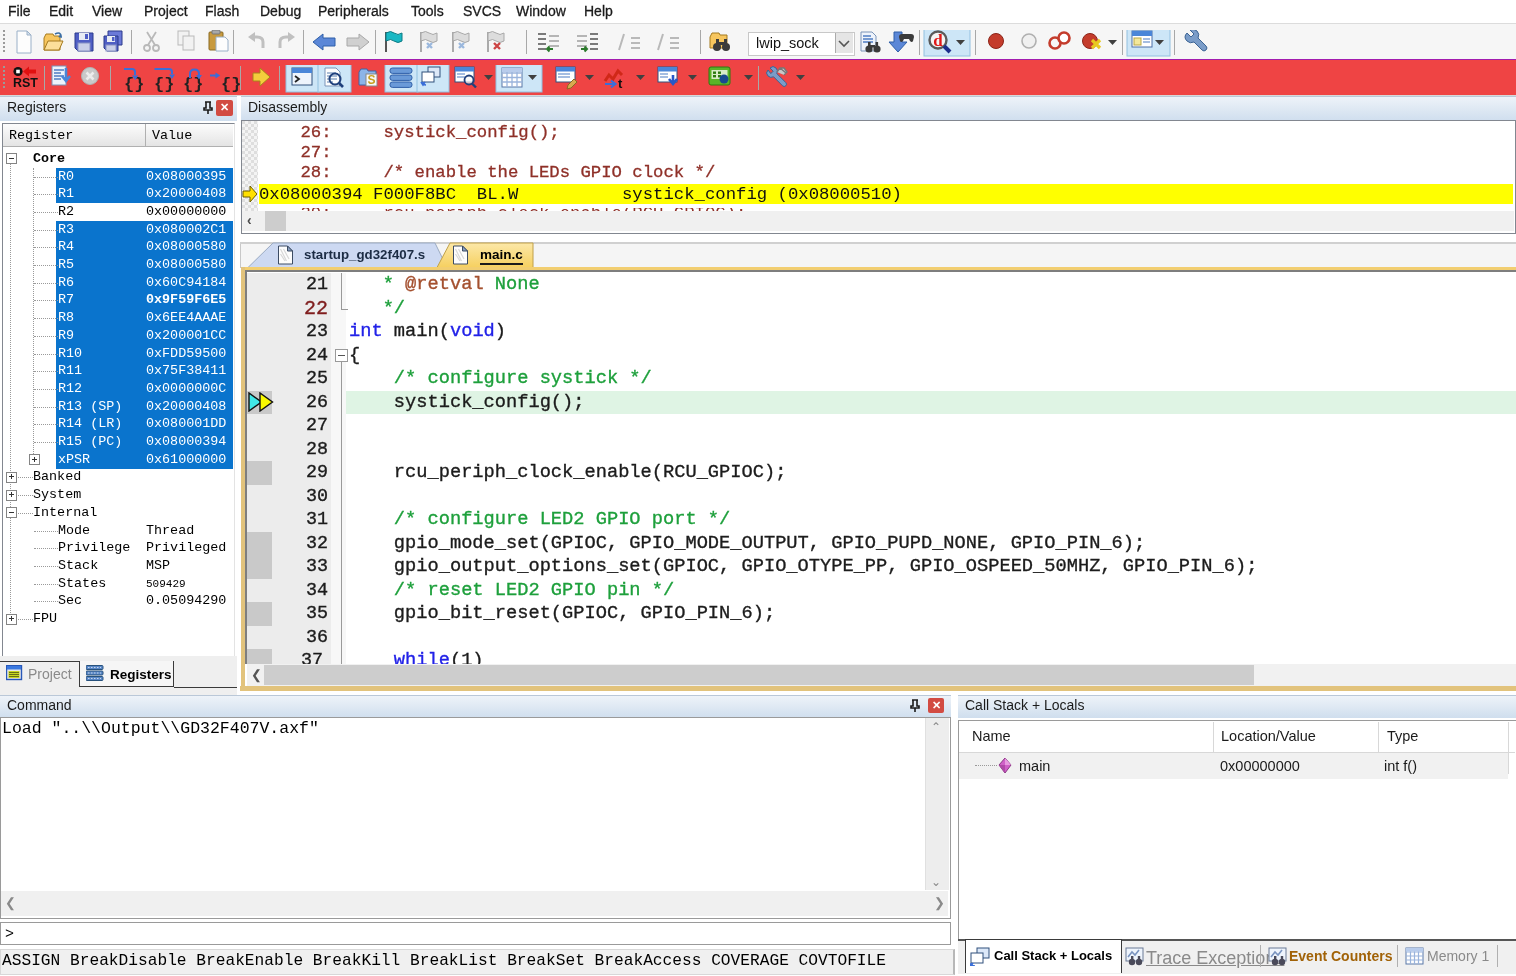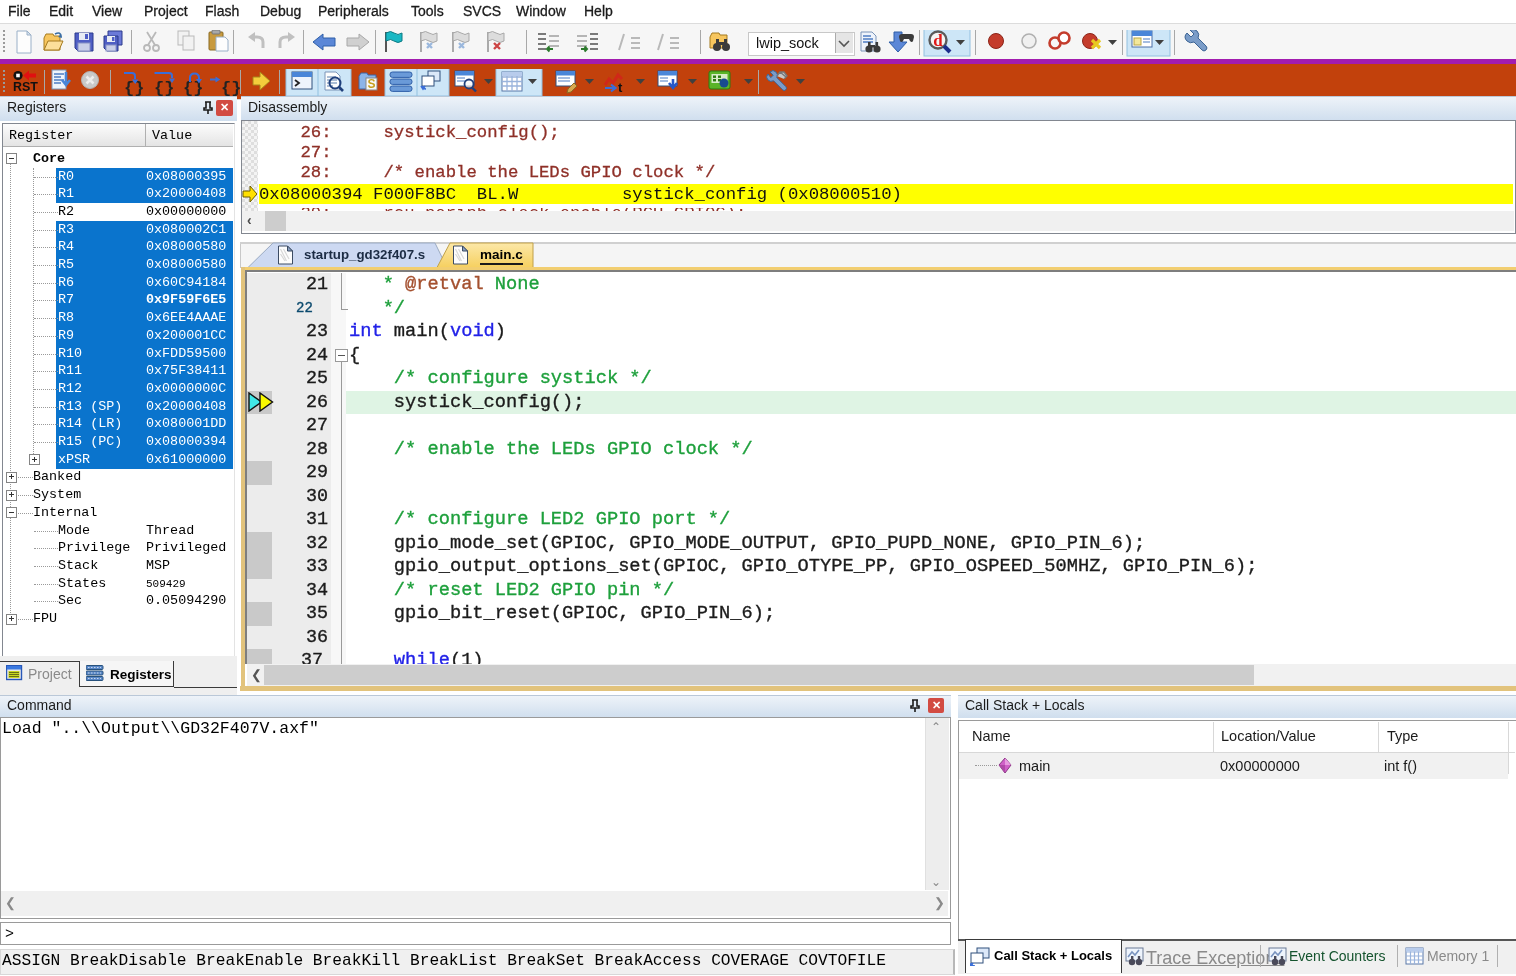--- a/index.html
+++ b/index.html
@@ -3,21 +3,21 @@
 html,body{margin:0;padding:0;}
 body{width:1516px;height:976px;position:relative;overflow:hidden;background:#fff;
   font-family:"Liberation Sans",sans-serif;}
 .abs{position:absolute;}
 .mono{font-family:"Liberation Mono",monospace;white-space:pre;}
 .code{-webkit-text-stroke:0.35px currentColor;}
 .sans{font-family:"Liberation Sans",sans-serif;white-space:pre;}
 #menubar{left:0;top:0;width:1516px;height:22px;background:#fff;}
 #menubar span{position:absolute;top:3px;font-size:14px;color:#1b1b1b;-webkit-text-stroke:0.3px #1b1b1b;}
 #tb1{left:0;top:23px;width:1516px;height:36px;background:#f6f6f6;border-top:1px solid #dcdcdc;}
-#tb2{left:0;top:59px;width:1516px;height:35px;background:#c2410c;border-top:5px solid #a21caf;border-bottom:1px solid #d8d8d8;}
+#tb2{left:0;top:59px;width:1516px;height:35px;background:#ef4444;border-top:1px solid #a21caf;border-bottom:1px solid #d8d8d8;}
 .grip{position:absolute;left:3px;top:6px;width:2px;height:24px;
  background:repeating-linear-gradient(#9a9a9a 0 2px,transparent 2px 4px);}
 .cap{position:absolute;background:linear-gradient(#eef3f9,#cfdeee);border-top:1px solid #bac8d8;}
 .capt{position:absolute;left:7px;top:3px;font-size:14px;color:#1b1b1b;}
 .closebox{position:absolute;width:17px;height:16px;background:#d24b42;border-radius:2px;}
 .closebox:after{content:"\2715";position:absolute;left:4px;top:1px;color:#fff;font-size:11px;font-weight:bold;}
 </style></head>
 <body>
 <div id="menubar" class="abs">
  <span style="left:8px">File</span>
@@ -563,21 +563,21 @@
 <div class="abs" style="left:7px;top:221.0px;width:25px;height:23.5px;background:#c9c9c9;"></div>
 <div class="abs" style="left:7px;top:291.5px;width:25px;height:23.5px;background:#c9c9c9;"></div>
 <div class="abs" style="left:7px;top:315.0px;width:25px;height:23.5px;background:#c9c9c9;"></div>
 <div class="abs" style="left:7px;top:362.0px;width:25px;height:23.5px;background:#c9c9c9;"></div>
 <div class="abs" style="left:7px;top:409.0px;width:25px;height:15.0px;background:#c9c9c9;"></div>
 <svg class="abs" style="left:8px;top:152.2px" width="34" height="20">
       <path d="M1 1 V19 L13.5 10 Z" fill="#40e8e8" stroke="#111" stroke-width="1.4"></path>
       <path d="M12 1 V19 L24.5 10 Z" fill="#f8f800" stroke="#111" stroke-width="1.4"></path>
     </svg>
 <div class="mono code abs" style="left:56px;top:33.0px;width:32px;font-size:18.4px;line-height:23.5px;color:#1b1b1b;text-align:right;">21</div>
-<div class="mono code abs" style="left:56px;top:56.5px;width:32px;font-size:14px;line-height:23.5px;color:#0c4a6e;">22</div>
+<div class="mono code abs" style="left:56px;top:56.5px;width:32px;font-size:20px;line-height:23.5px;color:#7f1d1d;text-align:right;">22</div>
 <div class="mono code abs" style="left:56px;top:80.0px;width:32px;font-size:18.4px;line-height:23.5px;color:#1b1b1b;text-align:right;">23</div>
 <div class="mono code abs" style="left:56px;top:103.5px;width:32px;font-size:18.4px;line-height:23.5px;color:#1b1b1b;text-align:right;">24</div>
 <div class="mono code abs" style="left:56px;top:127.0px;width:32px;font-size:18.4px;line-height:23.5px;color:#1b1b1b;text-align:right;">25</div>
 <div class="mono code abs" style="left:56px;top:150.5px;width:32px;font-size:18.4px;line-height:23.5px;color:#1b1b1b;text-align:right;">26</div>
 <div class="mono code abs" style="left:56px;top:174.0px;width:32px;font-size:18.4px;line-height:23.5px;color:#1b1b1b;text-align:right;">27</div>
 <div class="mono code abs" style="left:56px;top:197.5px;width:32px;font-size:18.4px;line-height:23.5px;color:#1b1b1b;text-align:right;">28</div>
 <div class="mono code abs" style="left:56px;top:221.0px;width:32px;font-size:18.4px;line-height:23.5px;color:#1b1b1b;text-align:right;">29</div>
 <div class="mono code abs" style="left:56px;top:244.5px;width:32px;font-size:18.4px;line-height:23.5px;color:#1b1b1b;text-align:right;">30</div>
 <div class="mono code abs" style="left:56px;top:268.0px;width:32px;font-size:18.4px;line-height:23.5px;color:#1b1b1b;text-align:right;">31</div>
 <div class="mono code abs" style="left:56px;top:291.5px;width:32px;font-size:18.4px;line-height:23.5px;color:#1b1b1b;text-align:right;">32</div>
@@ -592,21 +592,21 @@
 <div class="abs" style="left:101px;top:68.5px;width:7px;height:1px;background:#9a9a9a;"></div>
 <div class="abs" style="left:95px;top:108.8px;width:11px;height:11px;background:#fff;border:1px solid #9a9a9a;"></div>
 <div class="abs" style="left:98px;top:114.8px;width:7px;height:1px;background:#555;"></div>
 <div class="abs" style="left:101px;top:121.8px;width:1px;height:302.2px;background:#9a9a9a;"></div>
 <div class="mono code abs" style="left:109.0px;top:33.0px;font-size:18.7px;line-height:23.5px;"><span style="color:#000">   </span><span style="color:#1ea03c">* </span><span style="color:#a4502f">@retval</span><span style="color:#1ea03c"> None</span></div>
 <div class="mono code abs" style="left:109.0px;top:56.5px;font-size:18.7px;line-height:23.5px;"><span style="color:#1ea03c">   */</span></div>
 <div class="mono code abs" style="left:109.0px;top:80.0px;font-size:18.7px;line-height:23.5px;"><span style="color:#2222e8">int</span><span style="color:#1c1c1c"> main(</span><span style="color:#2222e8">void</span><span style="color:#1c1c1c">)</span></div>
 <div class="mono code abs" style="left:109.0px;top:103.5px;font-size:18.7px;line-height:23.5px;"><span style="color:#1c1c1c">{</span></div>
 <div class="mono code abs" style="left:109.0px;top:127.0px;font-size:18.7px;line-height:23.5px;"><span style="color:#1ea03c">    /* configure systick */</span></div>
 <div class="mono code abs" style="left:109.0px;top:150.5px;font-size:18.7px;line-height:23.5px;"><span style="color:#1c1c1c">    systick_config();</span></div>
-<div class="mono code abs" style="left:109.0px;top:197.5px;font-size:18.7px;line-height:23.5px;"><span style="color:#1ea03c">    /* enable the LEDs GPIO clock */</span></div>
+<div class="mono code abs" style="left:109.0px;top:221.0px;font-size:18.7px;line-height:23.5px;"><span style="color:#1c1c1c">    rcu_periph_clock_enable(RCU_GPIOC);</span></div>
 <div class="mono code abs" style="left:109.0px;top:268.0px;font-size:18.7px;line-height:23.5px;"><span style="color:#1ea03c">    /* configure LED2 GPIO port */</span></div>
 <div class="mono code abs" style="left:109.0px;top:291.5px;font-size:18.7px;line-height:23.5px;"><span style="color:#1c1c1c">    gpio_mode_set(GPIOC, GPIO_MODE_OUTPUT, GPIO_PUPD_NONE, GPIO_PIN_6);</span></div>
 <div class="mono code abs" style="left:109.0px;top:315.0px;font-size:18.7px;line-height:23.5px;"><span style="color:#1c1c1c">    gpio_output_options_set(GPIOC, GPIO_OTYPE_PP, GPIO_OSPEED_50MHZ, GPIO_PIN_6);</span></div>
 <div class="mono code abs" style="left:109.0px;top:338.5px;font-size:18.7px;line-height:23.5px;"><span style="color:#1ea03c">    /* reset LED2 GPIO pin */</span></div>
 <div class="mono code abs" style="left:109.0px;top:362.0px;font-size:18.7px;line-height:23.5px;"><span style="color:#1c1c1c">    gpio_bit_reset(GPIOC, GPIO_PIN_6);</span></div>
 <div class="abs" style="left:109.0px;top:409.0px;width:1160px;height:15px;overflow:hidden;">
       <div class="mono code" style="font-size:18.7px;line-height:23.5px;"><span style="color:#1c1c1c">    </span><span style="color:#2222e8">while</span><span style="color:#1c1c1c">(1)</span></div>
     </div>
 <div class="abs" style="left:6.5px;top:424px;width:1269.5px;height:22px;background:#f1f1f1;"></div>
 <div class="abs sans" style="left:11px;top:426.5px;font-size:13px;color:#555;">❮</div>
@@ -678,21 +678,21 @@
 <svg class="abs" style="left:310px;top:252px" width="20" height="19">
       <rect x="1" y="1" width="17" height="13" fill="#eef4fc" stroke="#6a7a96"></rect>
       <path d="M3 10 l4-5 3 3 4-5" fill="none" stroke="#7a94c0" stroke-width="1.6"></path>
       <g fill="#4a4a5a">
         <circle cx="7" cy="15" r="3.2"></circle>
         <circle cx="14" cy="15" r="3.2"></circle>
         <rect x="6" y="9" width="2.4" height="5"></rect>
         <rect x="12.8" y="9" width="2.4" height="5"></rect>
       </g>
     </svg>
-<div class="abs sans" style="left:331px;top:253px;font-size:14px;color:#14532d;">Event Counters</div>
+<div class="abs sans" style="left:331px;top:253px;font-size:14px;color:#a16207;font-weight:bold;">Event Counters</div>
 <div class="abs" style="left:439px;top:250px;width:1px;height:22px;background:#b0b0b0;"></div>
 <svg class="abs" style="left:447px;top:252px" width="20" height="19">
       <rect x="1" y="1" width="17" height="16" fill="#fff" stroke="#5a78a8"></rect>
       <g stroke="#9ab4dc" stroke-width="1.2">
         <path d="M1 5 h17 M1 9 h17 M1 13 h17"></path>
         <path d="M5.5 1 v16 M9.5 1 v16 M13.5 1 v16"></path>
       </g>
       <rect x="1" y="1" width="17" height="3.6" fill="#b8ccec"></rect>
     </svg>
 <div class="abs sans" style="left:469px;top:253px;font-size:14px;color:#8a8a8a;">Memory 1</div>

